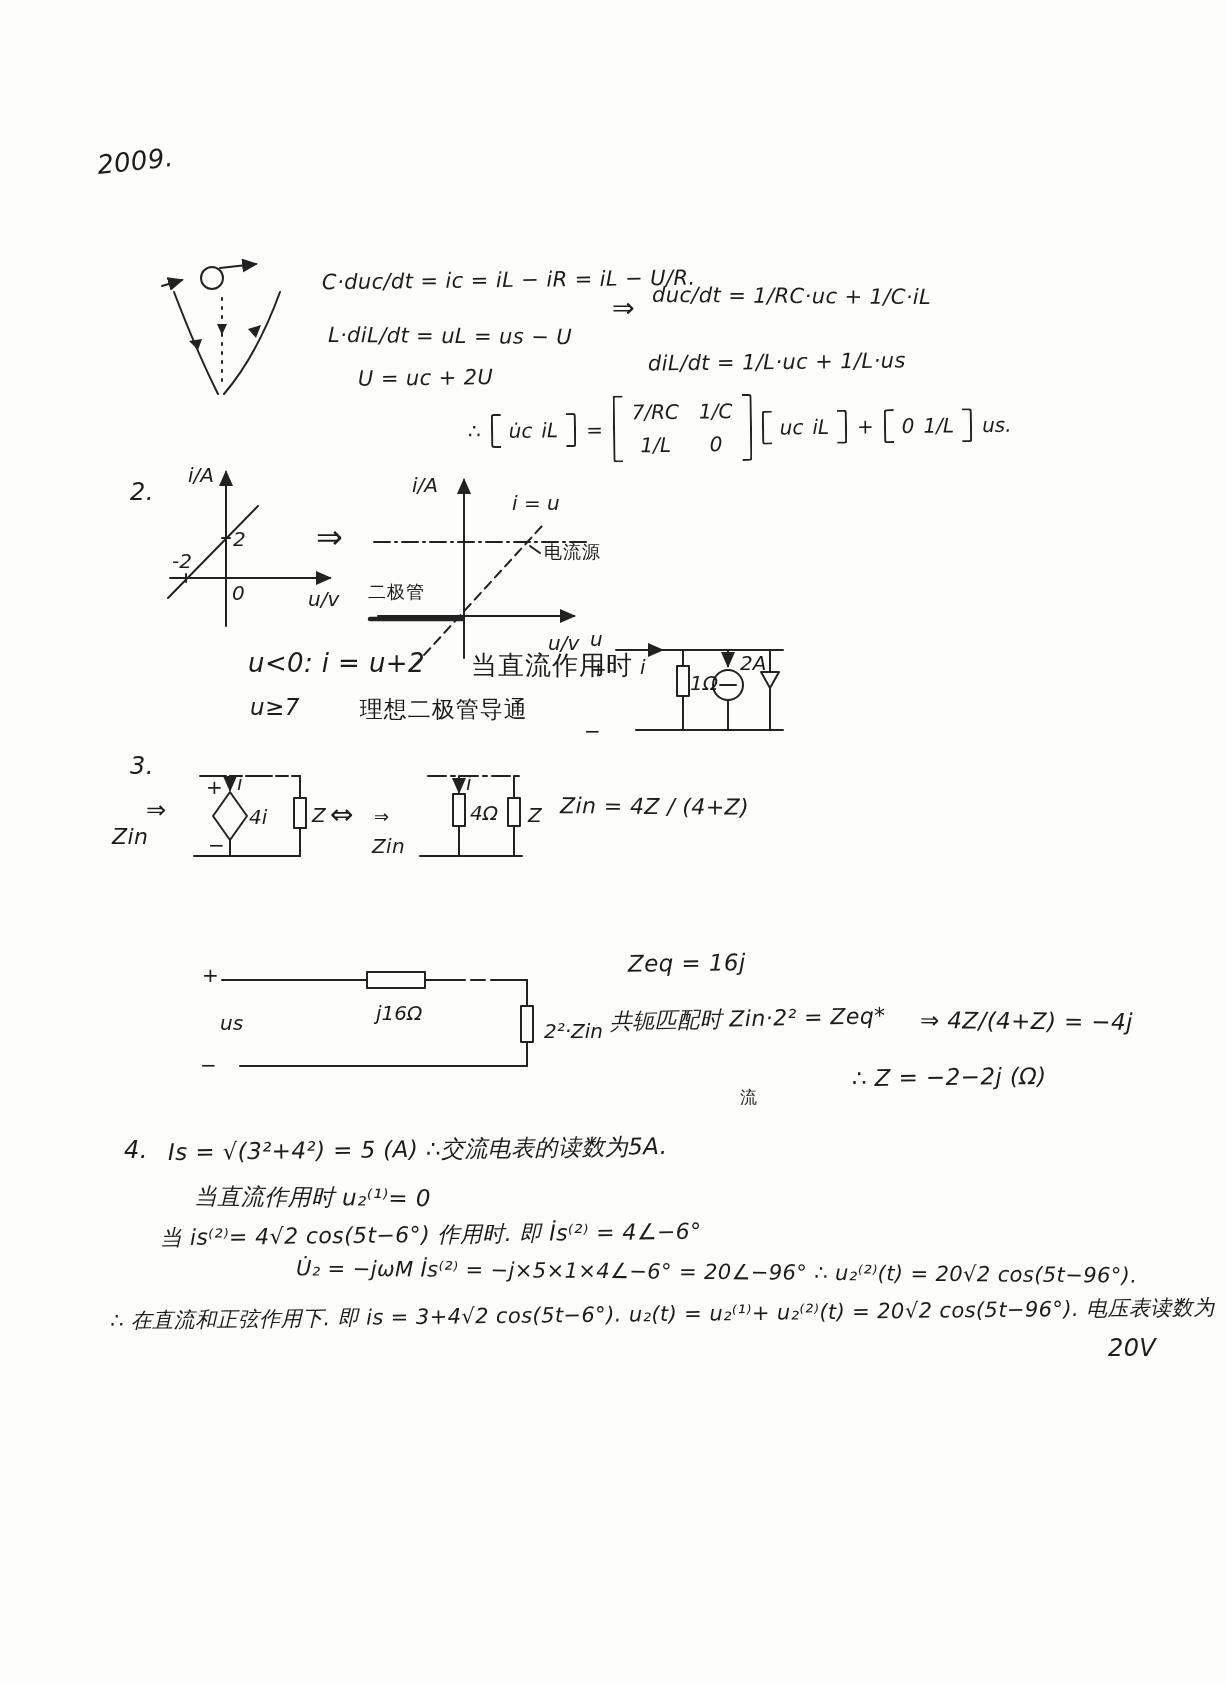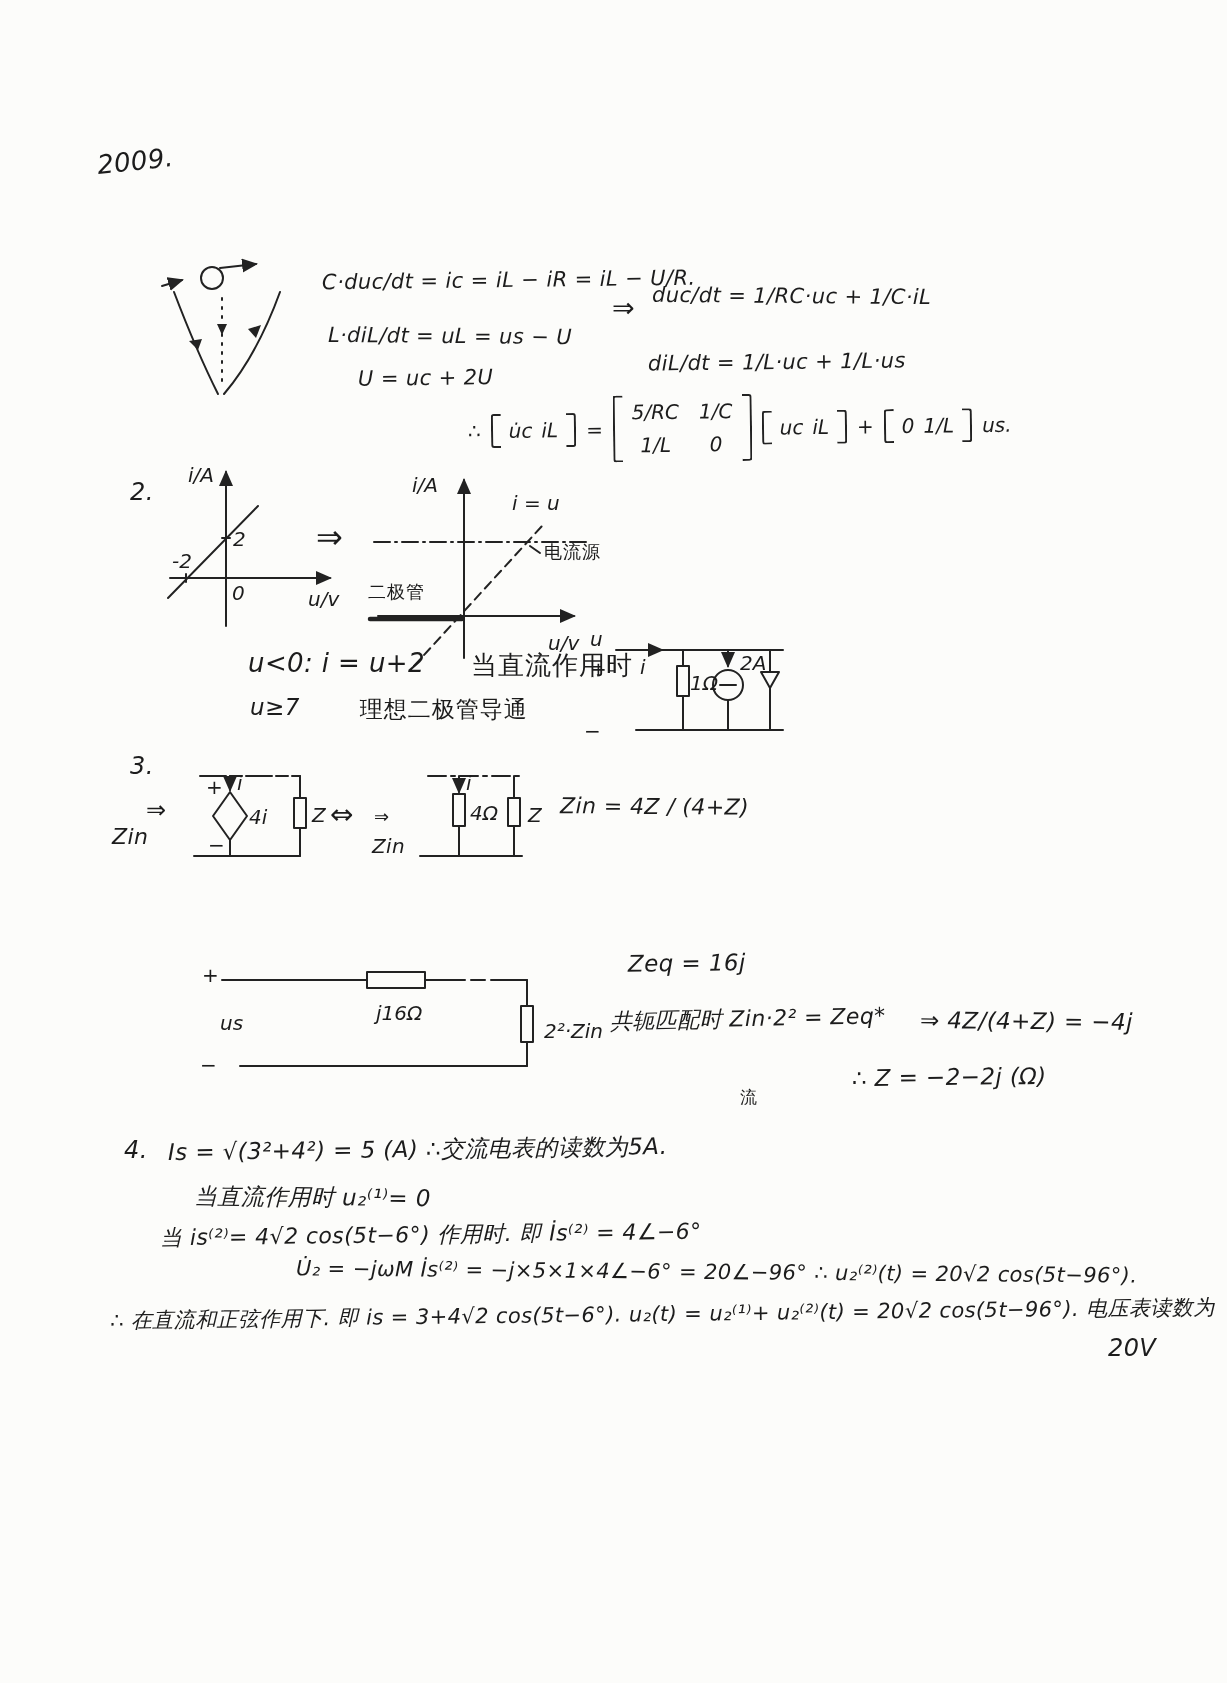--- a/index.html
+++ b/index.html
@@ -69,21 +69,21 @@
       <span class="mcol">
         <span>u̇c</span>
         <span>i̇L</span>
       </span>
       <span class="br r"></span>
     </span>
     <span>=</span>
     <span class="mat">
       <span class="br l"></span>
       <span class="mgrid">
-        <span>5/RC</span>
+        <span>7/RC</span>
         <span>1/C</span>
         <span>1/L</span>
         <span>0</span>
       </span>
       <span class="br r"></span>
     </span>
     <span class="mat">
       <span class="br l"></span>
       <span class="mcol">
         <span>uc</span>

